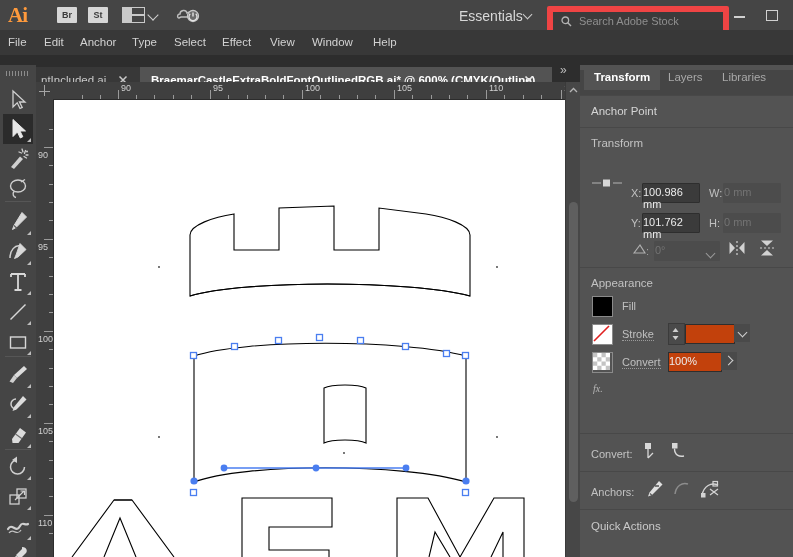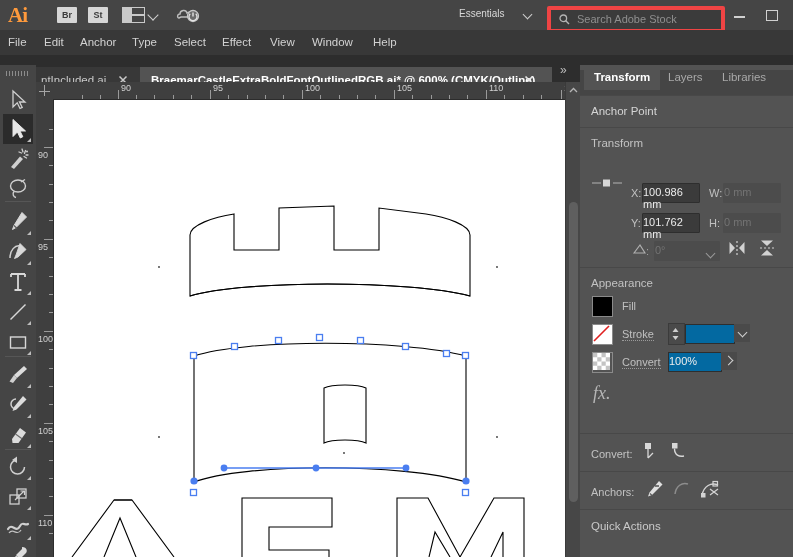--- a/index.html
+++ b/index.html
@@ -21,26 +21,26 @@
   .tb-arrange{position:absolute;left:122px;top:6px;width:22px;height:17px;}
   .tb-arrange .sq{position:absolute;border:1px solid #c9c9c9;}
   .tb-arrange .a1{left:0;top:1px;width:7px;height:14px;background:#c9c9c9;}
   .tb-arrange .a2{left:9px;top:1px;width:12px;height:6px;}
   .tb-arrange .a3{left:9px;top:9px;width:12px;height:6px;}
   .chev{display:inline-block;width:7px;height:7px;border-right:1.6px solid #cfcfcf;
         border-bottom:1.6px solid #cfcfcf;transform:rotate(45deg);}
   .tb-chev{position:absolute;left:149px;top:9px;}
   .tb-cc{position:absolute;left:176px;top:5px;width:26px;height:20px;}
 
-  .essentials{position:absolute;left:459px;top:8px;font-size:10px;color:#d8d8d8;}
+  .essentials{position:absolute;left:459px;top:8px;font-size:14px;color:#d8d8d8;}
   .ess-chev{position:absolute;left:524px;top:11px;width:6px;height:6px;
             border-right:1.6px solid #cfcfcf;border-bottom:1.6px solid #cfcfcf;
             transform:rotate(45deg);}
   .searchbox{position:absolute;left:547px;top:6px;width:170px;height:19px;
-             background:#3b3b3b;border:4px solid #ef4444;border-radius:2px;}
+             background:#3b3b3b;border:6px solid #ef4444;border-radius:2px;}
   .search-ico{position:absolute;left:8px;top:4px;width:11px;height:11px;}
   .search-ph{position:absolute;left:26px;top:3px;font-size:11px;color:#8f8f8f;}
   .wbtn{position:absolute;top:6px;width:28px;height:18px;}
   .wmin{left:726px;}
   .wmax{left:757px;}
   .wmin i{position:absolute;left:8px;top:10px;width:11px;height:2px;background:#d0d0d0;}
   .wmax i{position:absolute;left:9px;top:4px;width:10px;height:9px;
           border:1.6px solid #d0d0d0;}
 
   
@@ -99,21 +99,21 @@
   .psec-title{position:absolute;left:11px;font-size:11.5px;color:#c2c2c2;}
   .divider{position:absolute;left:0;width:213px;height:1px;background:#484848;}
   .lab{position:absolute;font-size:11px;color:#c0c0c0;}
   .field{position:absolute;height:18px;background:#3b3b3b;border:1px solid #2e2e2e;
          border-radius:1px;}
   .field.dim{background:#4c4c4c;border-color:#4c4c4c;}
   .fval{position:absolute;left:0;top:2px;font-size:11px;color:#ececec;}
   .fval.dim{color:#737373;}
   .swatch{position:absolute;width:19px;height:19px;border:1px solid #8a8a8a;}
   .stepper{position:absolute;width:15px;height:20px;background:#4a4a4a;border:1px solid #3b3b3b;}
-  .ddbox{position:absolute;height:18px;background:#0369a1;border:1px solid #2e2e2e;}
+  .ddbox{position:absolute;height:18px;background:#c2410c;border:1px solid #2e2e2e;}
   .ddarrow{position:absolute;width:16px;height:18px;background:#4a4a4a;}
   .icobtn{position:absolute;}
   u.dot{text-decoration:none;border-bottom:1px dotted #9b9b9b;}
 </style>
 </head>
 <body>
 
 <div class="app">
 
   <div class="titlebar">
@@ -629,21 +629,21 @@
         </svg>
     </div>
     <div class="lab" style="left:42px;top:291px"><u class="dot">Convert</u></div>
     <div class="ddbox" style="left:88px;top:287px;width:52px">
       <span class="fval">100%</span>
     </div>
     <div class="ddarrow" style="left:141px;top:287px">
       <span style="position:absolute;left:4px;top:5px;display:inline-block;width:6px;height:6px;border-right:1.4px solid #d0d0d0;border-top:1.4px solid #d0d0d0;transform:rotate(45deg)"></span>
     </div>
 
-    <div class="lab" style="left:13px;top:318px;font-family:'Liberation Serif',serif;font-style:italic;font-size:18px;color:#b6b6b6">fx.</div>
+    <div class="lab" style="left:13px;top:318px;font-family:'Liberation Serif',serif;font-style:italic;font-size:10px;color:#b6b6b6">fx.</div>
 
     <div class="divider" style="top:368px"></div>
 
     <div class="lab" style="left:11px;top:383px;color:#c2c2c2">Convert:</div>
     <div class="icobtn" style="left:63px;top:376px">
       <svg width="20" height="20" viewBox="0 0 20 20">
         <rect x="2" y="2" width="6" height="6" fill="#d8d8d8"></rect>
         <path d="M5 8 L5 17 M5 17 L10 12" stroke="#d8d8d8" stroke-width="1.3" fill="none"></path>
         </svg>
     </div>

